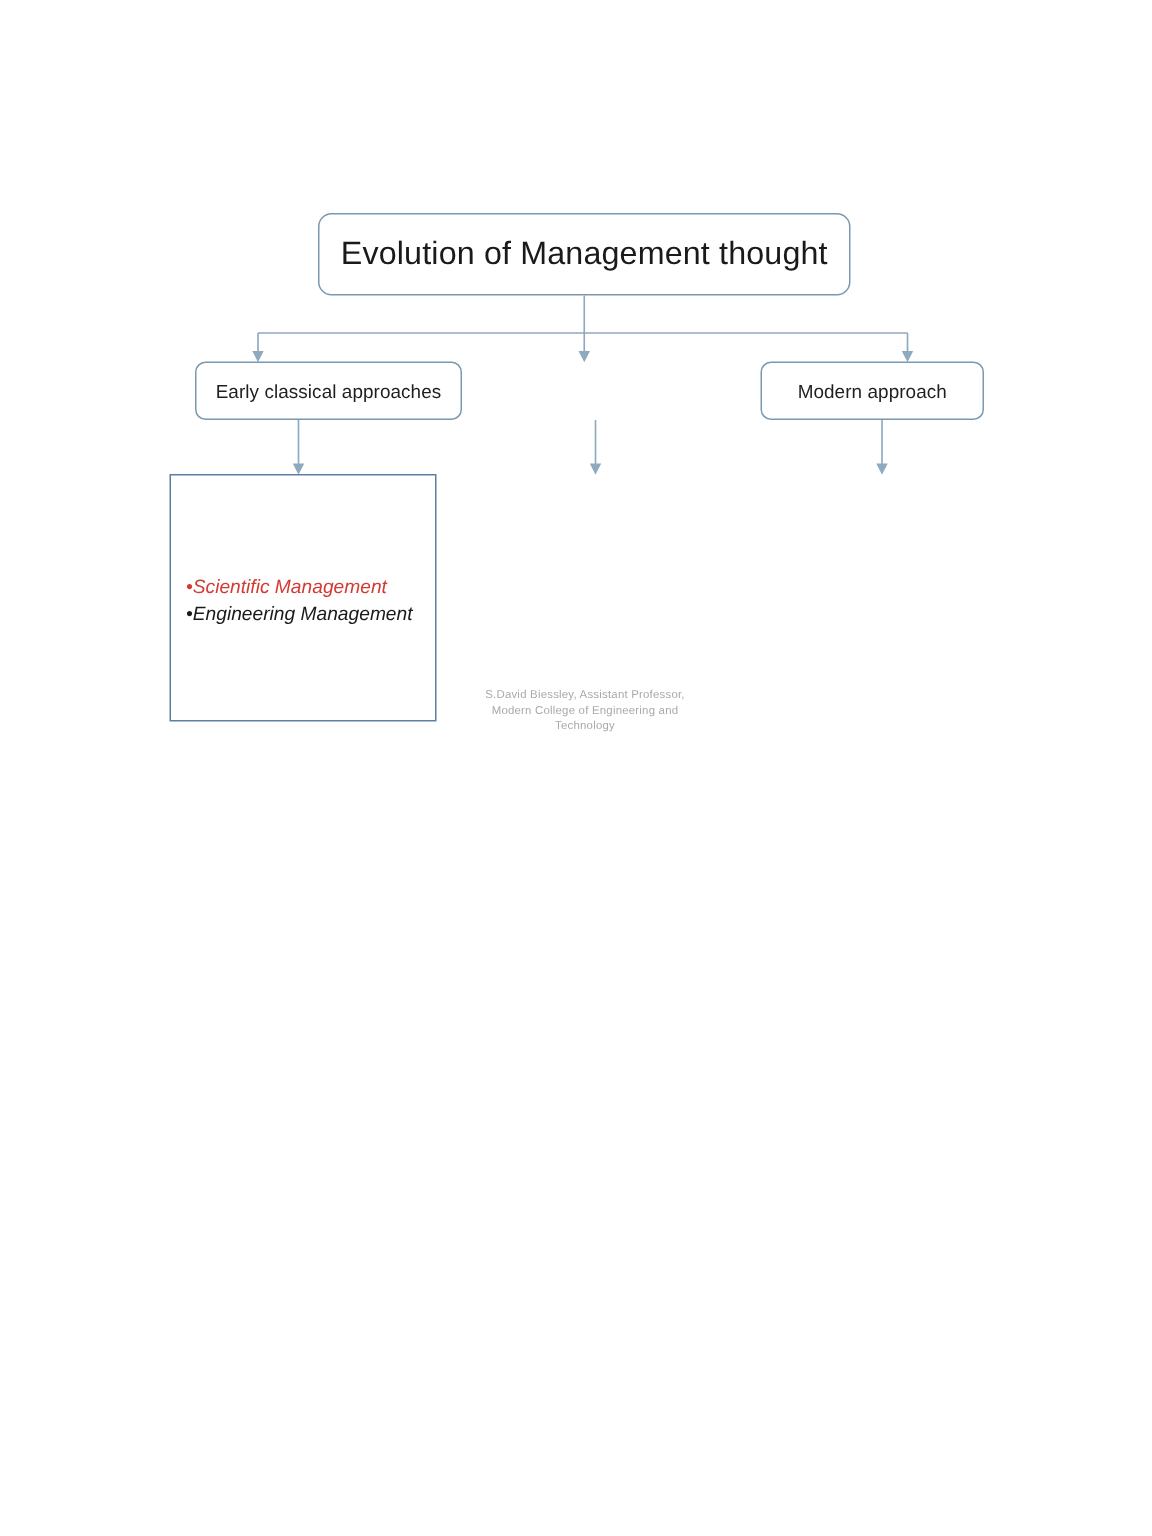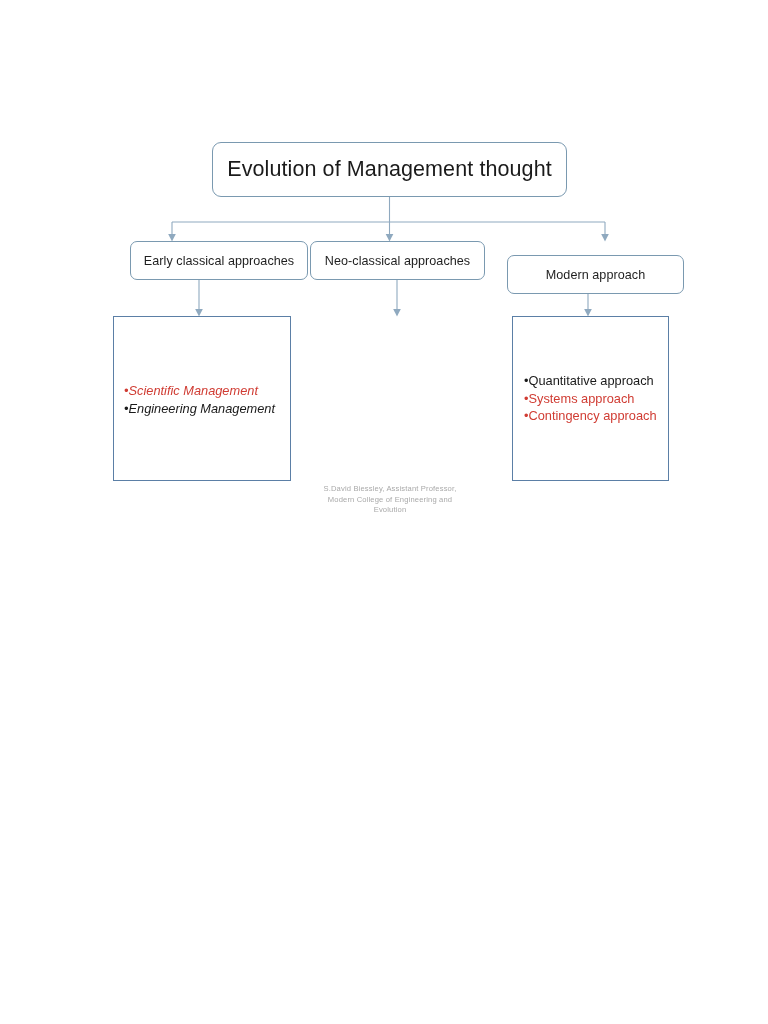--- a/index.html
+++ b/index.html
@@ -69,21 +69,21 @@
     height: 39px;
   }
   .level2 .node-label {
     font-size: 12.6px;
     color: #1f1f1f;
     letter-spacing: 0.05px;
   }
 
   #cat-node-0 { left: 110px; top: 241px; width: 178px; margin-left: 20px; }
   #cat-node-1 { left: 310px; top: 241px; width: 175px; }
-  #cat-node-2 { left: 507px; top: 255px; width: 177px; text-align: right; }
+  #cat-node-2 { left: 507px; top: 241px; width: 149px; text-align: right; }
 
   .panel {
     position: absolute;
     box-sizing: border-box;
     background: #ffffff;
     border: 1px solid #5b7fa6;
     display: flex;
     align-items: center;
   }
   #panel-0 { left: 113px; top: 316px; width: 178px; height: 165px; }
@@ -113,21 +113,21 @@
   #panel-2 .bullet-list { padding-left: 11px; }
 
   
   #panel-0 .bullet-list { transform: translateY(1px); }
   #panel-1 .bullet-list { transform: translateY(1px); }
   #panel-2 .bullet-list { transform: translateY(0px); }
 
   #credit-note {
     position: absolute;
     left: 300px;
-    top: 484px;
+    top: 458px;
     width: 180px;
     text-align: center;
     font-size: 7.6px;
     line-height: 10.5px;
     color: #a9a9a9;
     letter-spacing: 0.15px;
   }
   #credit-note div { display: block; }
 </style>
 </head>
@@ -162,40 +162,30 @@
     </g>
   </svg>
 
   <div class="node rounded" id="title-node">
     <span class="node-label">Evolution of Management thought</span>
   </div>
 
   <div class="node rounded level2" id="cat-node-0">
     <span class="node-label">Early classical approaches</span>
   </div>
-  <div class="node rounded level2" id="cat-node-1">
-    <span class="node-label">Neo-classical approaches</span>
-  </div>
   <div class="node rounded level2" id="cat-node-2">
     <span class="node-label">Modern approach</span>
   </div>
 
   <div class="panel" id="panel-0">
     <div class="bullet-list">
         <div class="bullet-item red"><span class="bullet-dot">•</span><span>Scientific Management</span></div>
         <div class="bullet-item"><span class="bullet-dot">•</span><span>Engineering Management</span></div>
       </div>
   </div>
-  <div class="panel" id="panel-2">
-    <div class="bullet-list">
-        <div class="bullet-item"><span class="bullet-dot">•</span><span>Quantitative approach</span></div>
-        <div class="bullet-item red"><span class="bullet-dot">•</span><span>Systems approach</span></div>
-        <div class="bullet-item red"><span class="bullet-dot">•</span><span>Contingency approach</span></div>
-      </div>
-  </div>
 
   <div id="credit-note">
     <div>S.David Biessley, Assistant Professor,</div>
     <div>Modern College of Engineering and</div>
-    <div>Evolution</div>
+    <div>Technology</div>
   </div>
 
 </div>
 
 </body></html>

